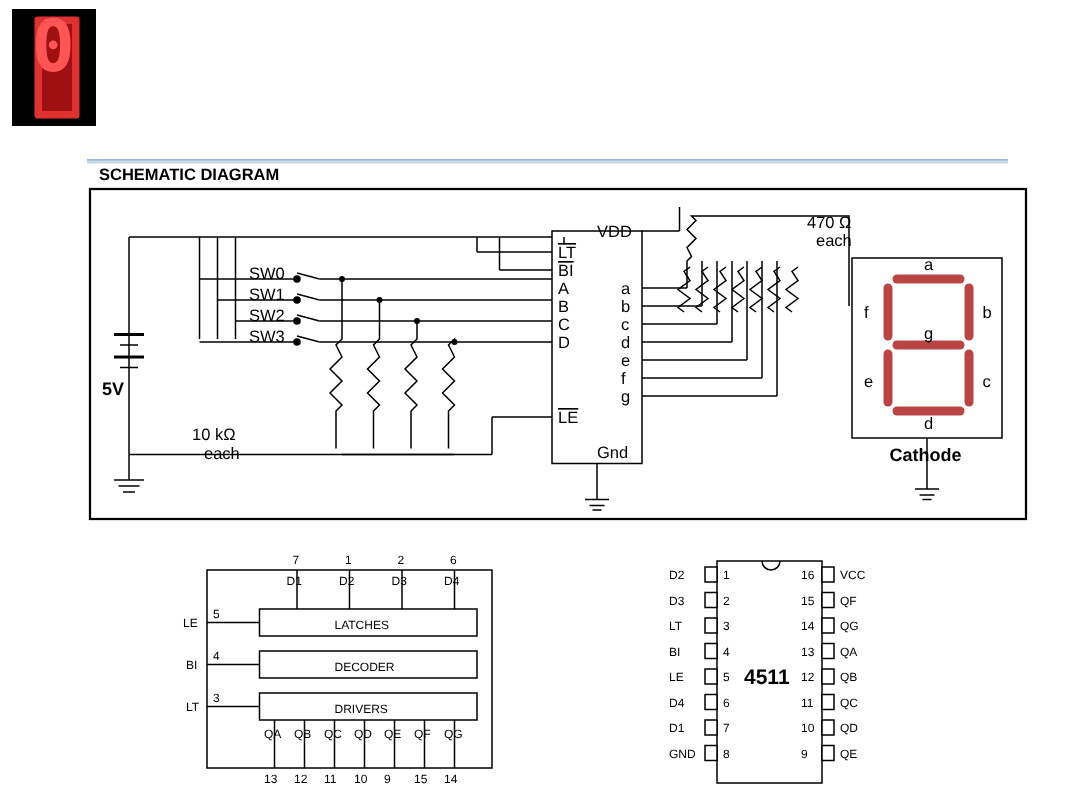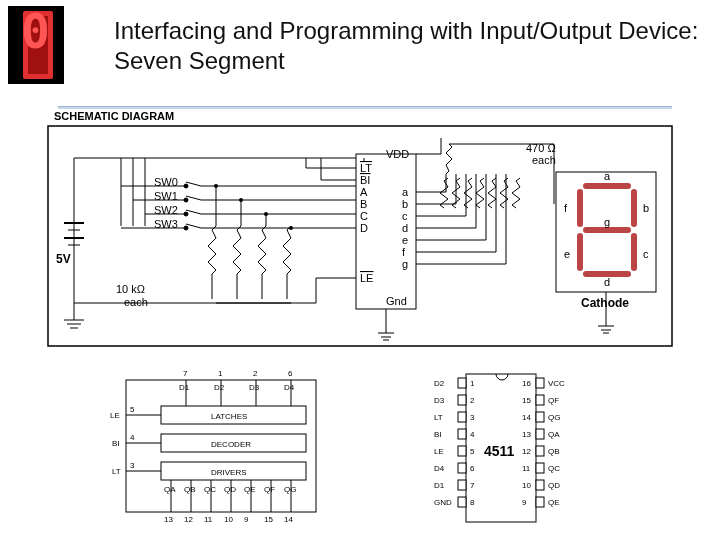--- a/index.html
+++ b/index.html
@@ -3,37 +3,36 @@
 <meta charset="utf-8">
 <style>
 body{margin:0;font-family:Arial,sans-serif;background:#fff;width:720px;height:540px;position:relative;overflow:hidden}
 .header{display:flex;align-items:flex-start;padding:6px 0 0 8px}
 .icon-7seg{width:56px;height:78px;background:#000;position:relative;flex-shrink:0}
 .icon-7seg .d{background:#e03030;position:absolute;width:30px;height:68px;left:15px;top:5px;border-radius:2px}
 .icon-7seg .d::before{content:"";position:absolute;left:5px;top:5px;right:5px;bottom:5px;background:#a01010}
 .icon-7seg .d::after{content:"0";position:absolute;color:#ff5555;font-size:48px;font-weight:bold;top:-8px;left:-2px;font-family:'DS-Digital',monospace}
 .title{font-size:24px;color:#111;margin:10px 0 0 50px;line-height:1.25}
 .title-underline{position:absolute;top:106px;left:58px;right:48px;height:2px;background:#c7d8e8;border-top:1px solid #9bb4cb}
-.diagram{position:absolute;top:108px;left:46px;width:628px;height:420px}
+.diagram{position:absolute;top:108px;left:58px;width:628px;height:420px}
 svg{width:100%;height:100%}
 text{font-family:Arial,sans-serif}
 .lbl{font-size:11px}
 .small{font-size:8px}
 .med{font-size:12px;font-weight:bold}
 .cap{font-size:11px;font-weight:bold}
 .chip-label{font-size:14px;font-weight:bold}
 </style>
 </head>
 <body>
 
 <div class="header">
   <div class="icon-7seg">
       <div class="d"></div>
     </div>
-  <div class="title">Interfacing and Programming with Input/Output Device: Seven Segment</div>
 </div>
 <div class="title-underline"></div>
 
 <div class="diagram">
 <svg viewBox="0 0 628 420">
 
   <text x="8" y="12" class="cap">SCHEMATIC DIAGRAM</text>
 
   <rect x="2" y="18" width="624" height="220" fill="none" stroke="#000" stroke-width="1.5"></rect>
 

